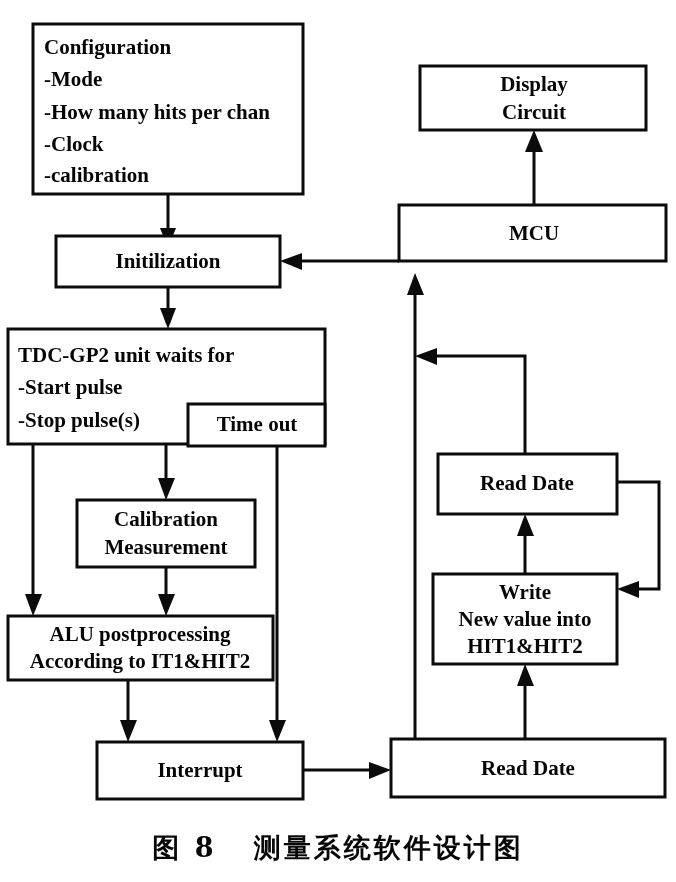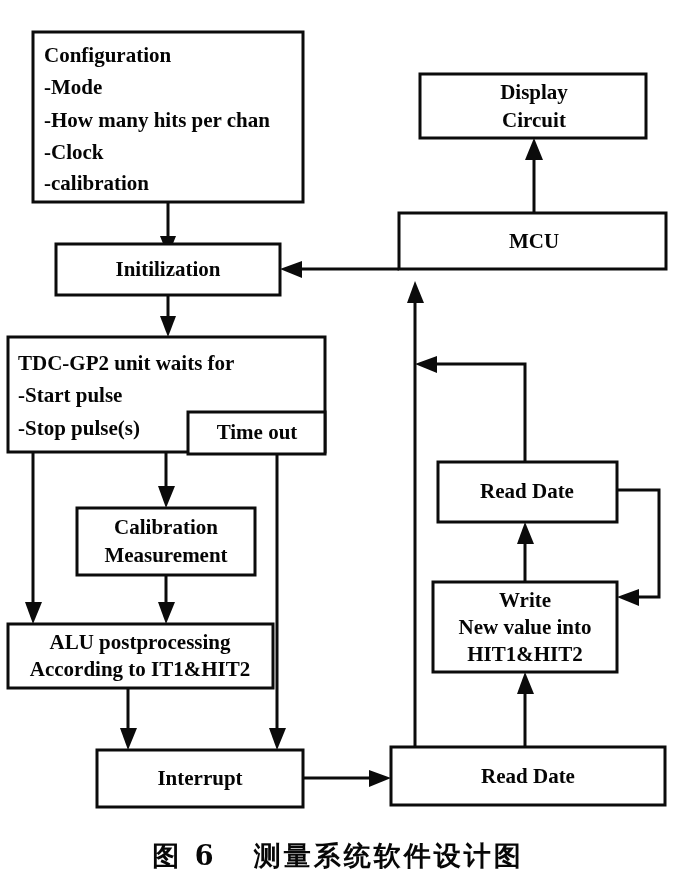--- a/index.html
+++ b/index.html
@@ -10,21 +10,21 @@
   body {
     width: 676px;
     height: 882px;
     position: relative;
     font-family: "Liberation Serif", "DejaVu Serif", serif;
     overflow: hidden;
   }
   #diagram-root {
     position: absolute;
     left: 0;
-    top: 12px;
+    top: 4px;
     width: 676px;
     height: 812px;
   }
   svg.flowchart {
     display: block;
     width: 676px;
     height: 882px;
   }
   .box-rect {
     fill: #ffffff;
@@ -211,14 +211,14 @@
       <text class="box-label center" x="525" y="644">HIT1&amp;HIT2</text>
     </g>
 
     <g>
       <rect class="box-rect" x="391" y="735" width="274" height="58"></rect>
       <text class="box-label center" x="528" y="766">Read Date</text>
     </g>
 
   </svg>
 
-  <div class="caption">图 6   测量系统软件设计图</div>
+  <div class="caption">图 8   测量系统软件设计图</div>
 </div>
 
 </body></html>

